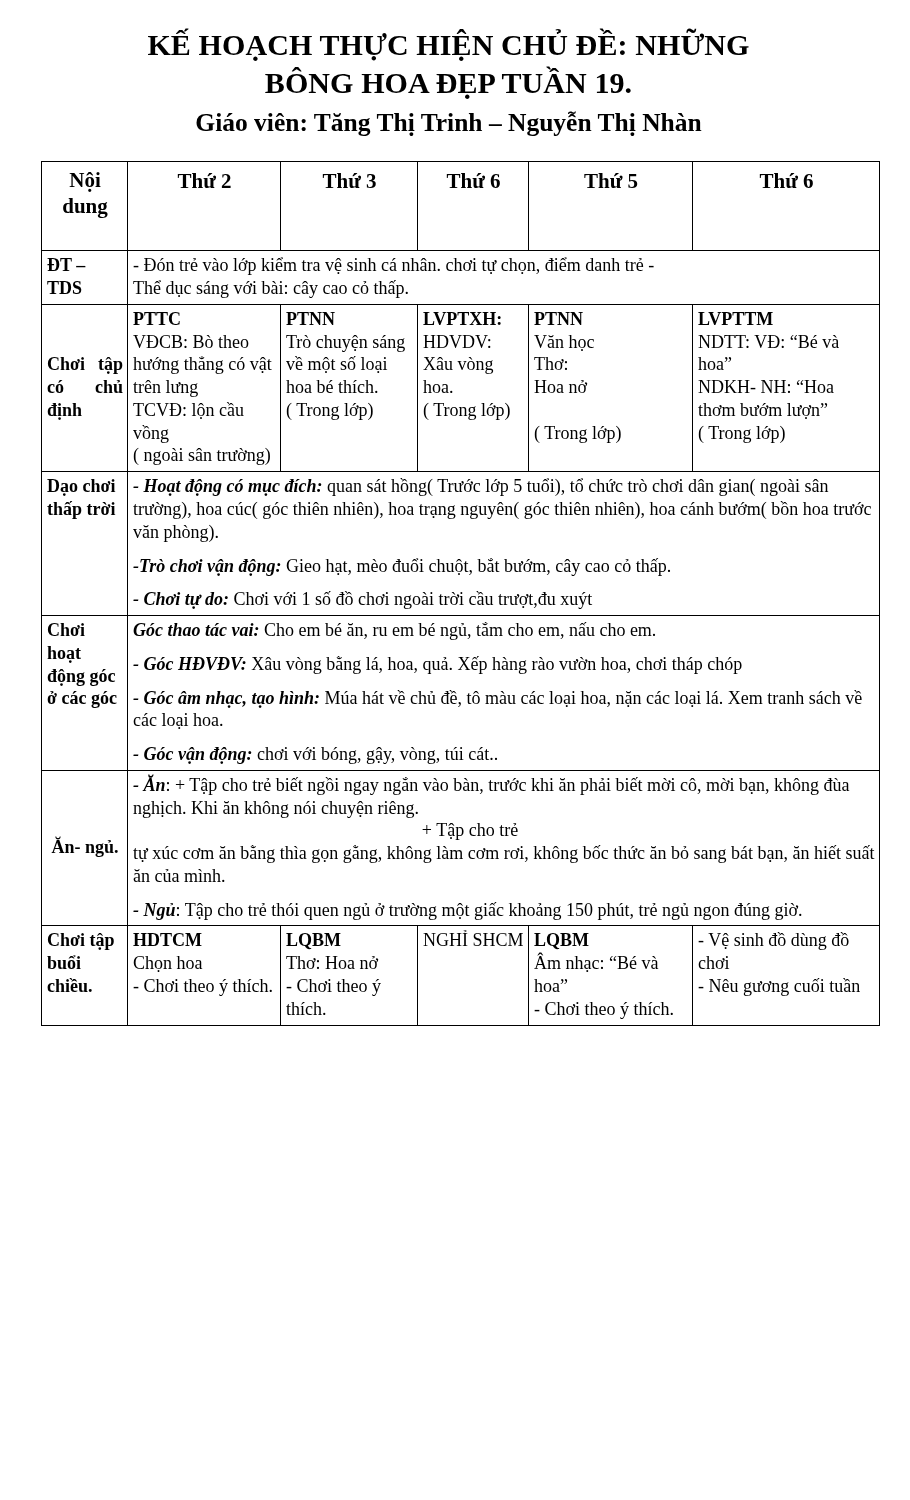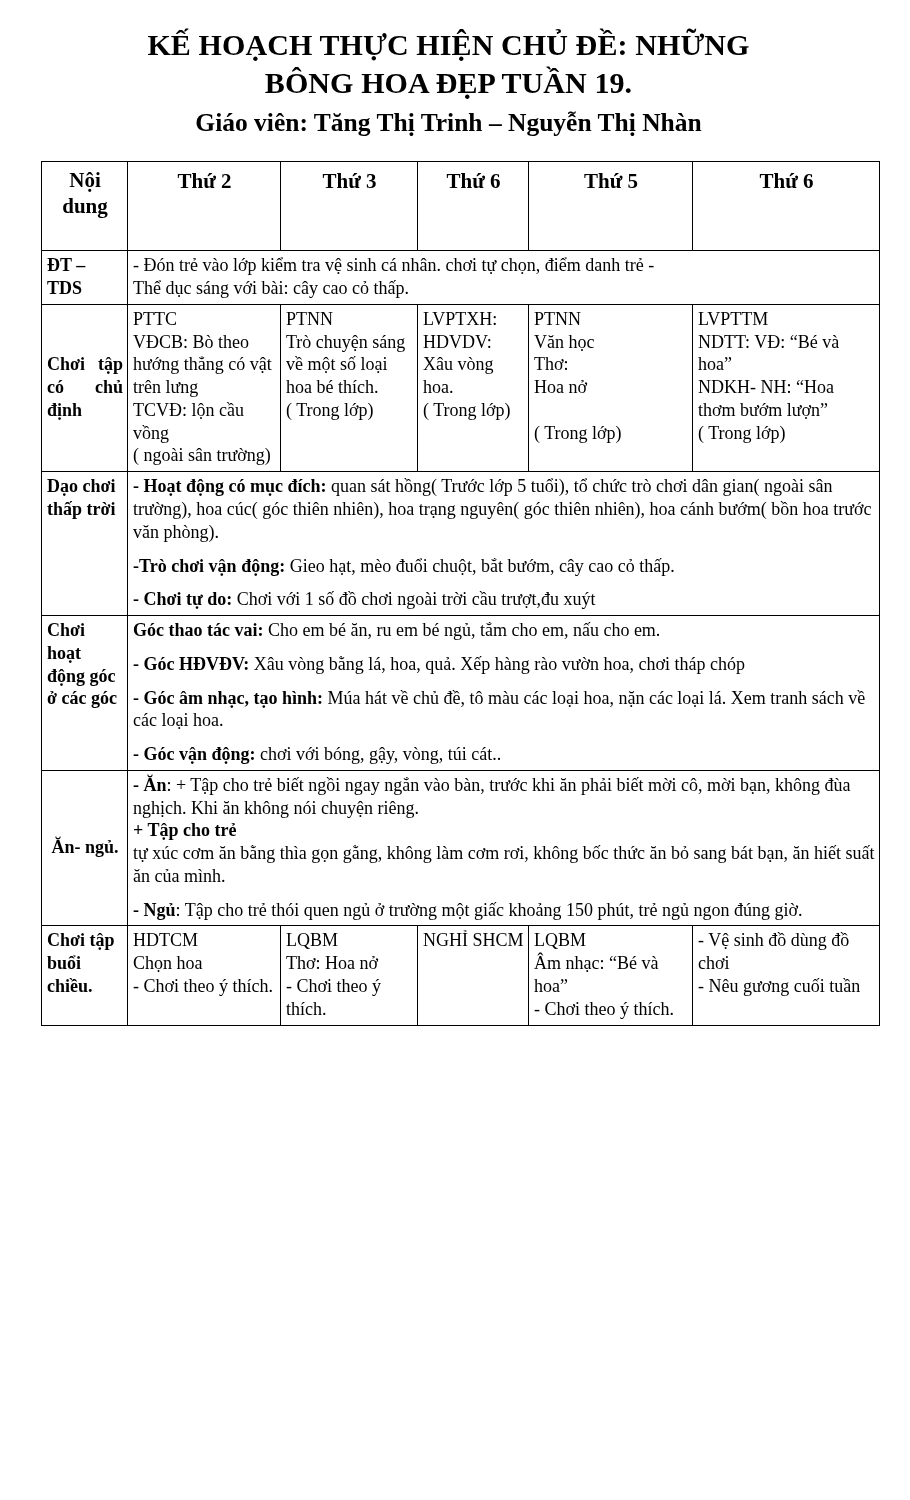--- a/index.html
+++ b/index.html
@@ -97,46 +97,45 @@
   .rowlabel.ctr {
     text-align: center;
     vertical-align: middle;
   }
   .rowlabel.justify {
     text-align: justify;
     text-align-last: left;
   }
 
   .cell-body { font-size: 19.5px; }
-  .cell-body b, .cell-body strong { font-weight: bold; }
+  .cell-body b, .cell-body strong { font-weight: bold; font-style: italic; }
 
   
   .day-cell {
     line-height: 1.265;
   }
   .day-cell .code {
-    font-weight: normal;
+    font-weight: bold;
   }
 
   
   .p {
     margin: 0 0 0 0;
     text-align: left;
   }
   .p + .p {
     margin-top: 11px;
   }
   .p-tight + .p-tight {
     margin-top: 0;
   }
   .indent-right {
     display: block;
-    text-align: left;
+    text-align: center;
     padding-right: 68px;
-    font-weight: bold;
   }
 </style>
 </head>
 <body>
 
 <div class="page">
 
   <div class="title-block">
     <div class="title-main">
       <div>KẾ HOẠCH THỰC HIỆN CHỦ ĐỀ: NHỮNG</div>

